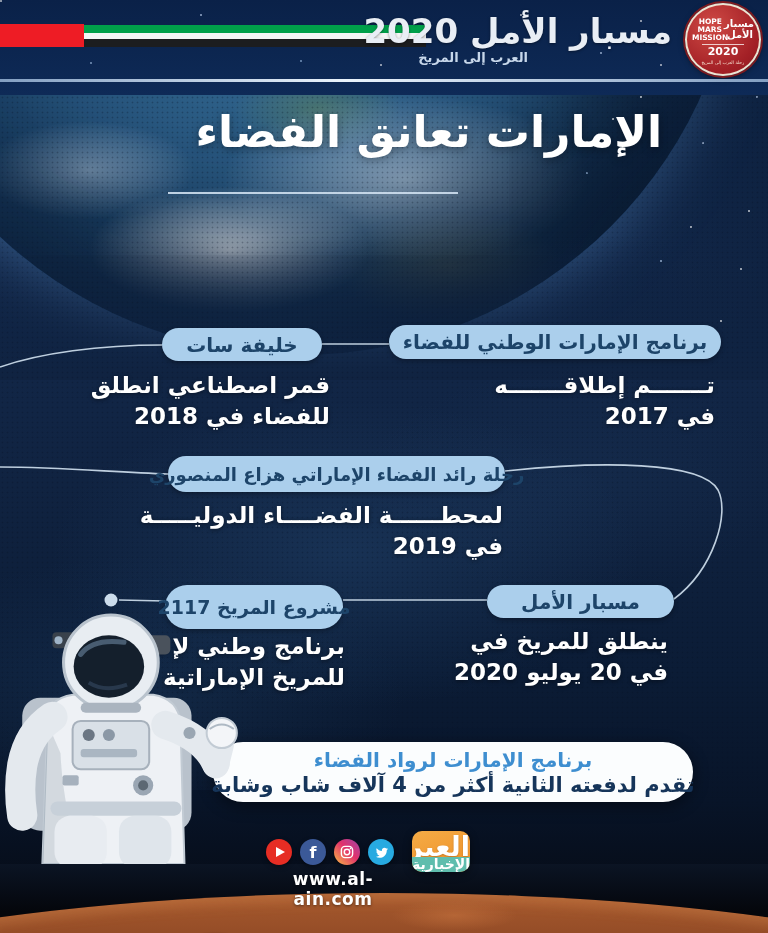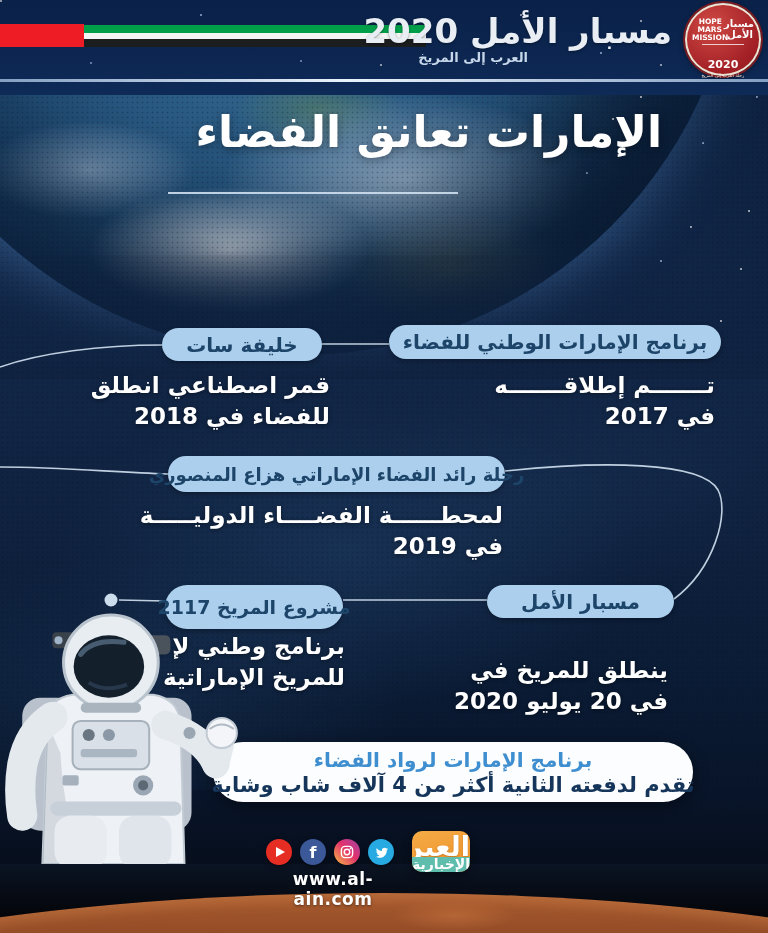--- a/index.html
+++ b/index.html
@@ -47,40 +47,40 @@
   .flag-black{height:8px;background:#1c1d1f;}
   .app-title{position:absolute;top:11px;right:96px;color:#e9eef5;font-size:34px;font-weight:bold;direction:rtl;white-space:nowrap;text-shadow:0 1px 3px rgba(0,0,0,.4);}
   .app-sub{position:absolute;top:50px;right:240px;color:#c7d7ea;font-size:13px;font-weight:bold;direction:rtl;white-space:nowrap;}
   .badge{position:absolute;right:7px;top:3px;width:76px;height:73px;border-radius:50%;
     background:radial-gradient(circle at 35% 30%, #cf4a44, #a32026 68%, #8c181e 100%);
     border:2px solid #ece3d2;box-shadow:0 0 0 2px #7d1b20, 0 2px 6px rgba(0,0,0,.55);
     display:flex;flex-direction:column;align-items:center;box-sizing:border-box;}
   .badge-row{display:flex;gap:4px;margin-top:13px;align-items:flex-start;}
   .badge-en{font-size:7.5px;line-height:8px;font-weight:bold;color:#fff;width:30px;text-align:right;}
   .badge-ar{font-size:10px;line-height:11px;font-weight:bold;color:#fff;width:28px;text-align:center;direction:rtl;}
-  .badge-year{margin-top:2px;font-size:11px;font-weight:bold;color:#fff;border-top:1px solid rgba(255,255,255,.75);padding:13px 6px 0;}
+  .badge-year{margin-top:2px;font-size:11px;font-weight:bold;color:#fff;border-top:1px solid rgba(255,255,255,.75);padding:0 6px 0;}
   .badge-foot{margin-top:1px;font-size:5px;color:#f3d9c9;direction:rtl;white-space:nowrap;transform:scale(.9);}
   
   .hero-title{position:absolute;top:106px;right:106px;z-index:6;color:#fff;font-size:44px;font-weight:bold;direction:rtl;white-space:nowrap;text-shadow:0 2px 8px rgba(0,0,0,.35);}
   .hero-divider{position:absolute;top:192px;right:310px;width:290px;height:2px;background:#cfe0f0;opacity:.9;z-index:6;}
   .hero-sub{position:absolute;top:201px;right:248px;z-index:6;color:#a7c6e4;font-size:44px;font-weight:bold;direction:rtl;white-space:nowrap;text-shadow:0 2px 8px rgba(0,0,0,.35);}
   
   .connectors{position:absolute;inset:0;z-index:5;pointer-events:none;}
   .pill{position:absolute;background:#abcfec;color:#1d4469;border-radius:999px;display:flex;align-items:center;justify-content:center;
         font-weight:bold;direction:rtl;box-sizing:border-box;padding:0 12px;white-space:nowrap;z-index:6;box-shadow:0 2px 5px rgba(0,0,0,.3);}
   .pill-a{left:389px;top:325px;width:332px;height:34px;font-size:20px;}
   .pill-b{left:162px;top:328px;width:160px;height:33px;font-size:20px;}
   .pill-c{left:168px;top:456px;width:337px;height:36px;font-size:18px;}
   .pill-d{left:487px;top:585px;width:187px;height:33px;font-size:20px;}
   .pill-e{left:165px;top:585px;width:178px;height:44px;font-size:19px;}
   .desc{position:absolute;z-index:6;color:#fff;font-weight:bold;font-size:23px;line-height:31px;text-align:right;direction:rtl;white-space:nowrap;text-shadow:0 1px 4px rgba(0,0,0,.45);}
   .desc-a{top:370px;right:53px;}
   .desc-b{top:370px;right:438px;}
   .desc-c{top:500px;right:265px;}
-  .desc-d{top:655px;right:100px;margin-left:7px;}
+  .desc-d{top:626px;right:100px;margin-left:7px;}
   .desc-e{top:631px;right:423px;}
   .desc span{display:block;}
   
   .hbox{position:absolute;left:213px;top:742px;width:480px;height:60px;z-index:8;background:#fbfdfe;border-radius:30px;
         box-shadow:0 4px 16px rgba(0,0,0,.45);display:flex;flex-direction:column;align-items:center;justify-content:center;gap:1px;}
   .hbox-l1{color:#3e8ed0;font-size:20px;font-weight:bold;direction:rtl;white-space:nowrap;}
   .hbox-l2{color:#16355a;font-size:21px;font-weight:bold;direction:rtl;white-space:nowrap;}
   
   .astronaut{position:absolute;left:-8px;top:602px;width:262px;height:262px;z-index:9;}
   

